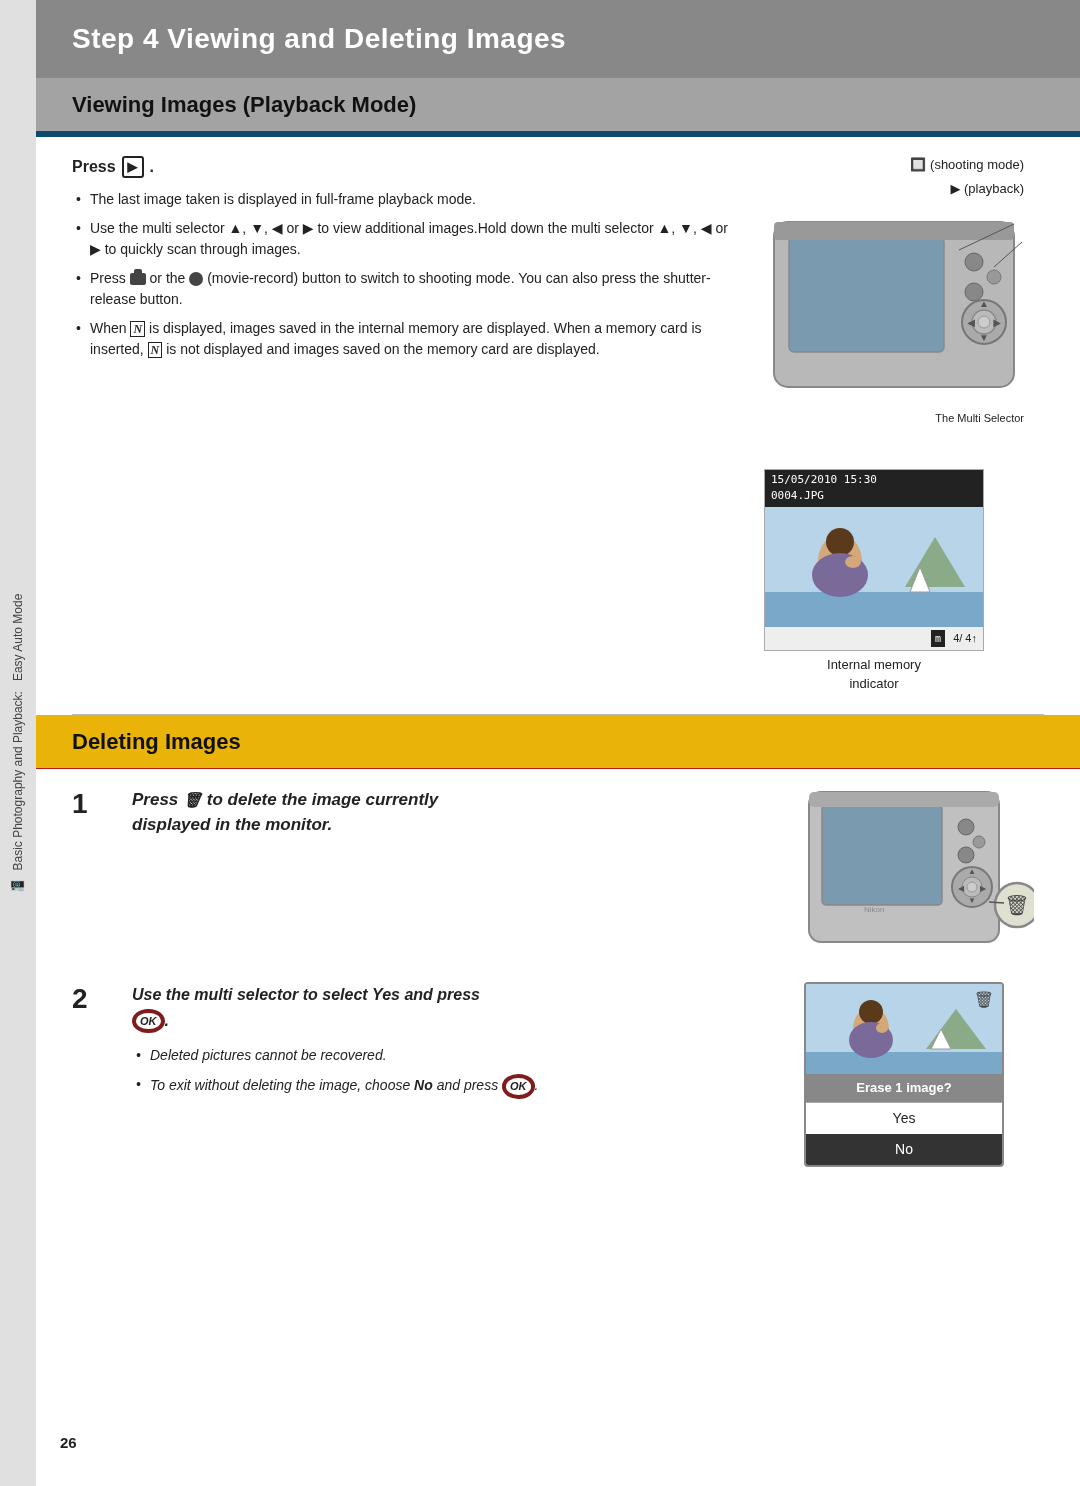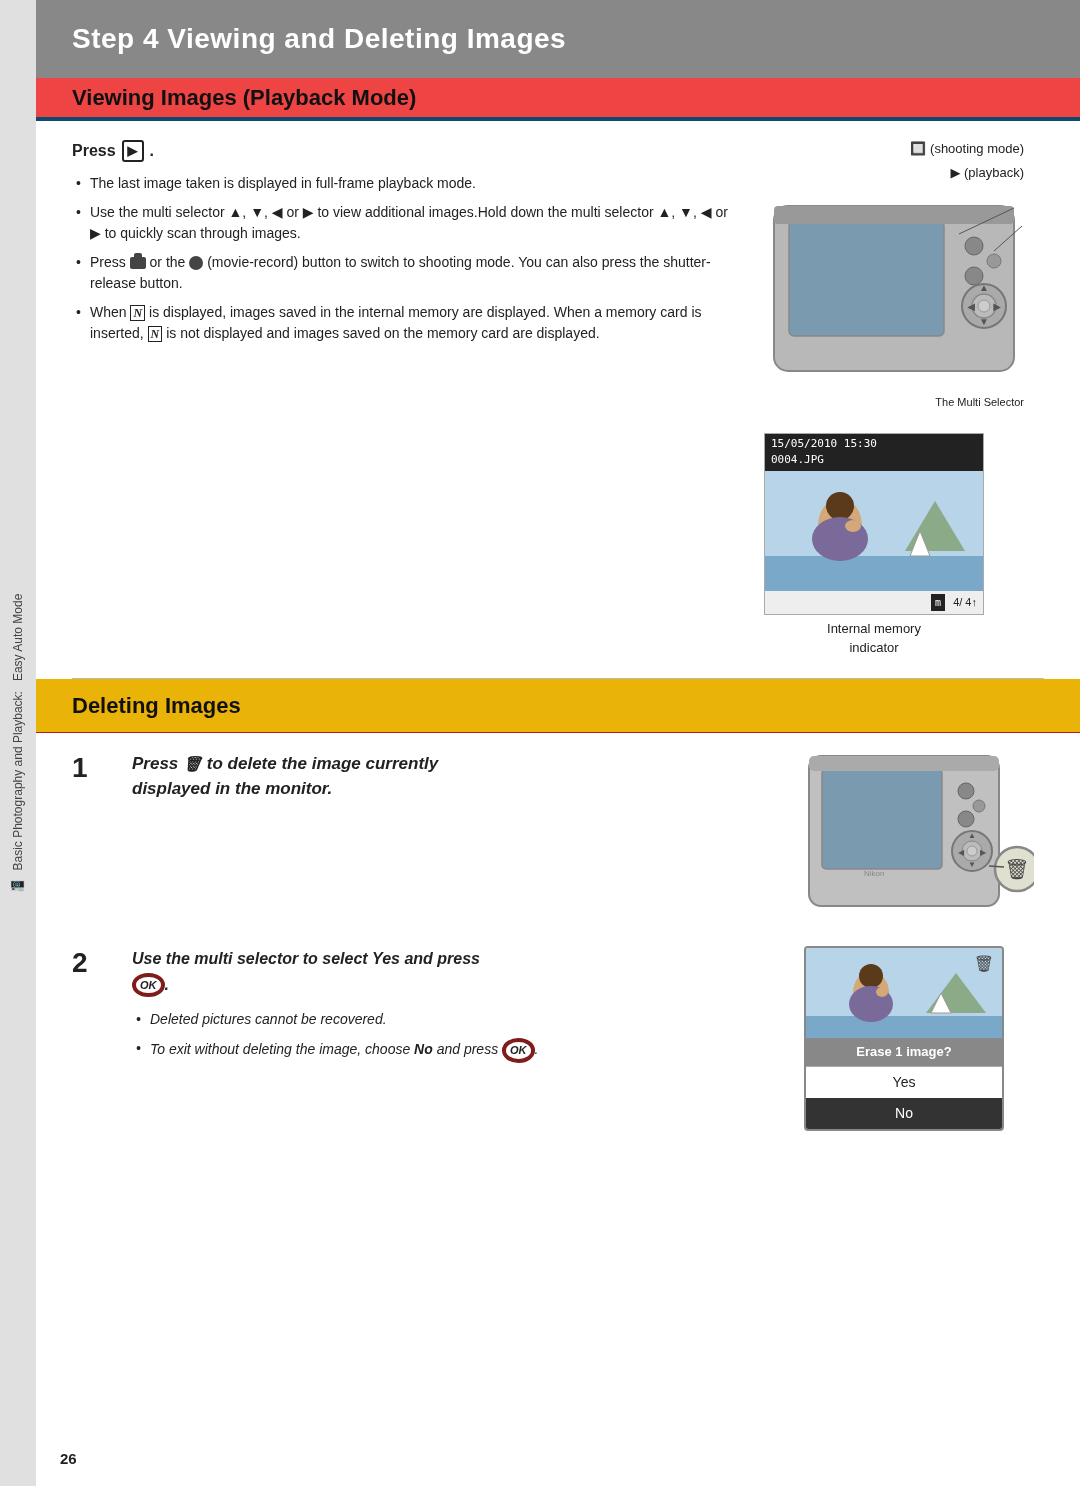--- a/index.html
+++ b/index.html
@@ -50,23 +50,23 @@
     }
     .step-header h1 {
       font-size: 28px;
       font-weight: bold;
       color: #fff;
       letter-spacing: 0.5px;
     }
 
     
     .section-header {
-      background: #ef4444;
-      padding: 3px 36px;
-      border-bottom: 4px solid #0c4a6e;
+      background: #a3a3a3;
+      padding: 10px 36px;
+      border-bottom: 6px solid #0c4a6e;
       margin-bottom: 0;
     }
     .section-header h2 {
       font-size: 22px;
       font-weight: bold;
       color: #111;
     }
 
     
     .content {
@@ -76,20 +76,21 @@
     }
     .content-left {
       flex: 1;
     }
     .content-right {
       width: 280px;
       flex-shrink: 0;
       display: flex;
       flex-direction: column;
       align-items: flex-start;
+      gap: 20px;
     }
 
     
     .press-line {
       font-size: 16px;
       font-weight: bold;
       margin-bottom: 10px;
       display: flex;
       align-items: center;
       gap: 6px;
@@ -253,21 +254,21 @@
       position: absolute;
       top: 4px;
       right: 8px;
       font-size: 16px;
       color: #444;
     }
 
     
     .page-number {
       position: absolute;
-      bottom: 16px;
+      bottom: 32px;
       left: 60px;
       font-size: 15px;
       font-weight: bold;
     }
 
     
     .cam-icon-inline {
       display: inline-block;
       width: 16px;
       height: 12px;

